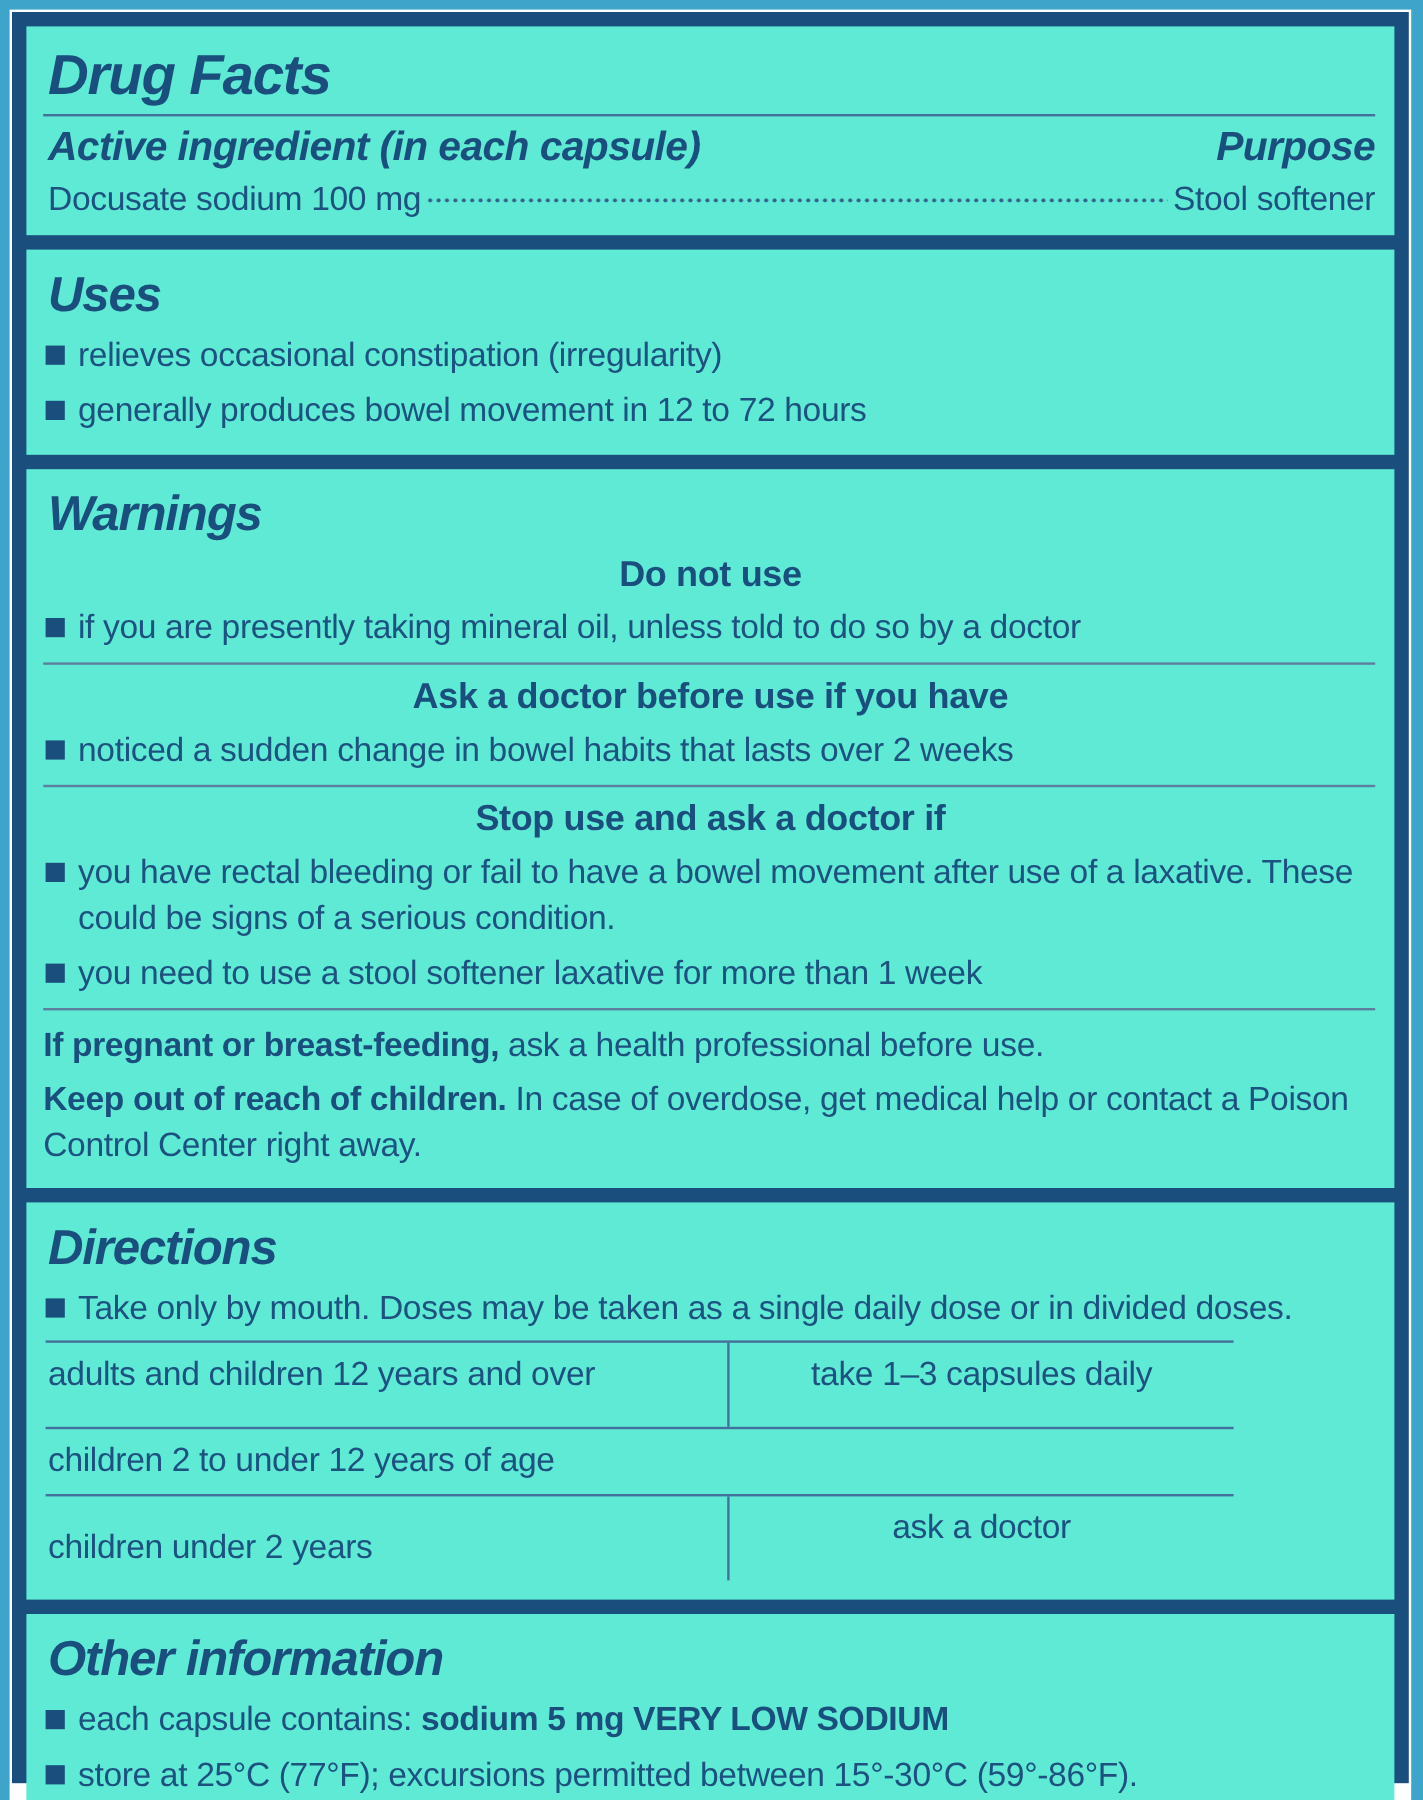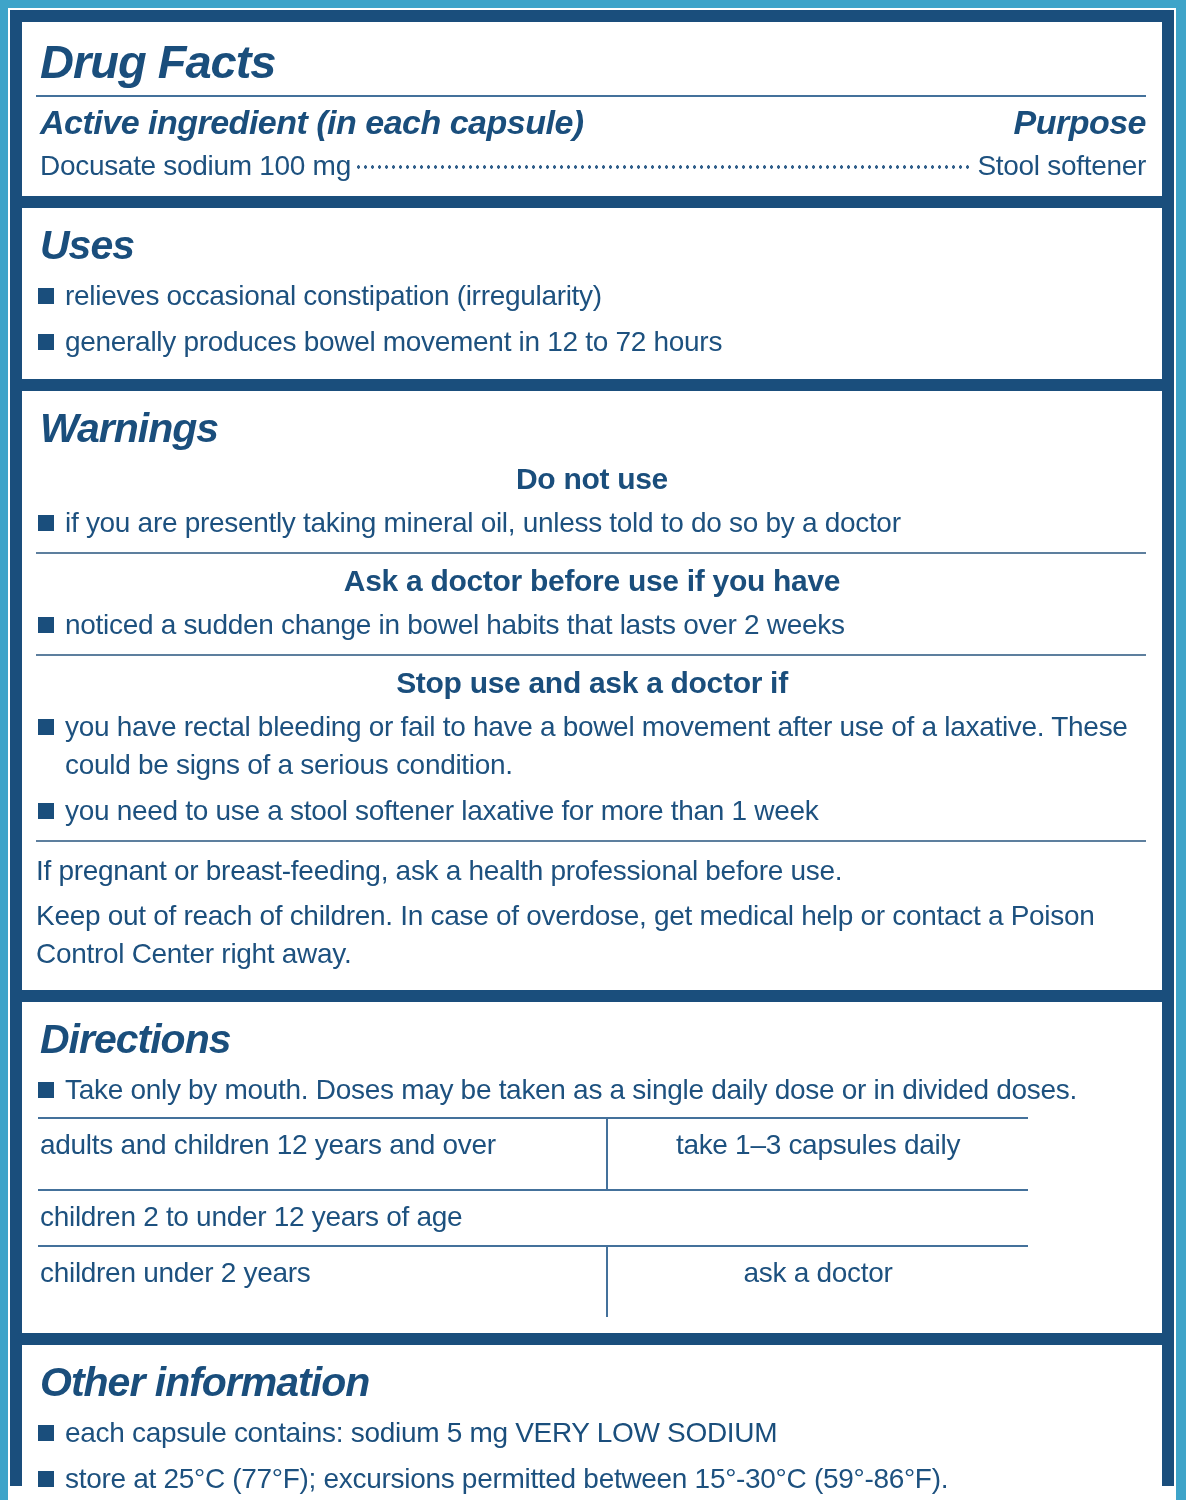--- a/index.html
+++ b/index.html
@@ -21,21 +21,21 @@
   .box{
     box-sizing:border-box;
     background:#1a4e7c;
     padding:12px;
     height:1476px;
     display:flex;
     flex-direction:column;
     gap:12px;
   }
   .panel{
-    background:#ffffff;
+    background:#5eead4;
     box-sizing:border-box;
     padding:10px 16px 10px 14px;
     color:#1d517f;
     letter-spacing:-0.3px;
     flex:0 0 auto;
   }
   .title{
     font-size:47px;font-weight:bold;font-style:italic;
     color:#1a4e7c;letter-spacing:-1px;
     margin:2px 0 6px 4px;
@@ -62,25 +62,25 @@
   }
   .bold-hd{font-size:30px;font-weight:bold;color:#1a4e7c;margin:10px 0 4px 2px;text-align:center;}
   .body-line{font-size:28px;line-height:38px;margin:7px 0;}
   .bullet-line{display:flex;align-items:flex-start;font-size:28px;line-height:38px;margin:8px 0;}
   .sq{
     flex:0 0 auto;display:inline-block;width:16px;height:16px;background:#1a4e7c;
     margin:11px 11px 0 2px;
   }
   .sq-inline{display:inline-block;width:16px;height:16px;background:#1a4e7c;margin:0 11px 0 0;transform:translateY(1px);}
   .inline-items span.it{margin-right:28px;}
-  .b{font-weight:normal;color:#1a4e7c;}
+  .b{font-weight:bold;color:#1a4e7c;}
   
   .dir-table{width:990px;margin:8px 0 16px 2px;border-top:2px solid #44719b;}
   .dir-row{display:flex;border-bottom:2px solid #44719b;}
-  .dir-row:last-child{border-bottom:none;}
+  .dir-row:last-child{border-bottom:none;align-items:flex-end;}
   .dir-cell-l{flex:0 0 560px;font-size:28px;padding:10px 6px 12px 2px;}
   .dir-cell-r{flex:1 1 auto;font-size:28px;padding:10px 6px 28px 6px;text-align:center;border-left:2px solid #44719b;}
 </style>
 </head>
 <body>
 
 <div class="edge">
   <div class="box">
 
     <div class="panel" style="min-height:170px">

